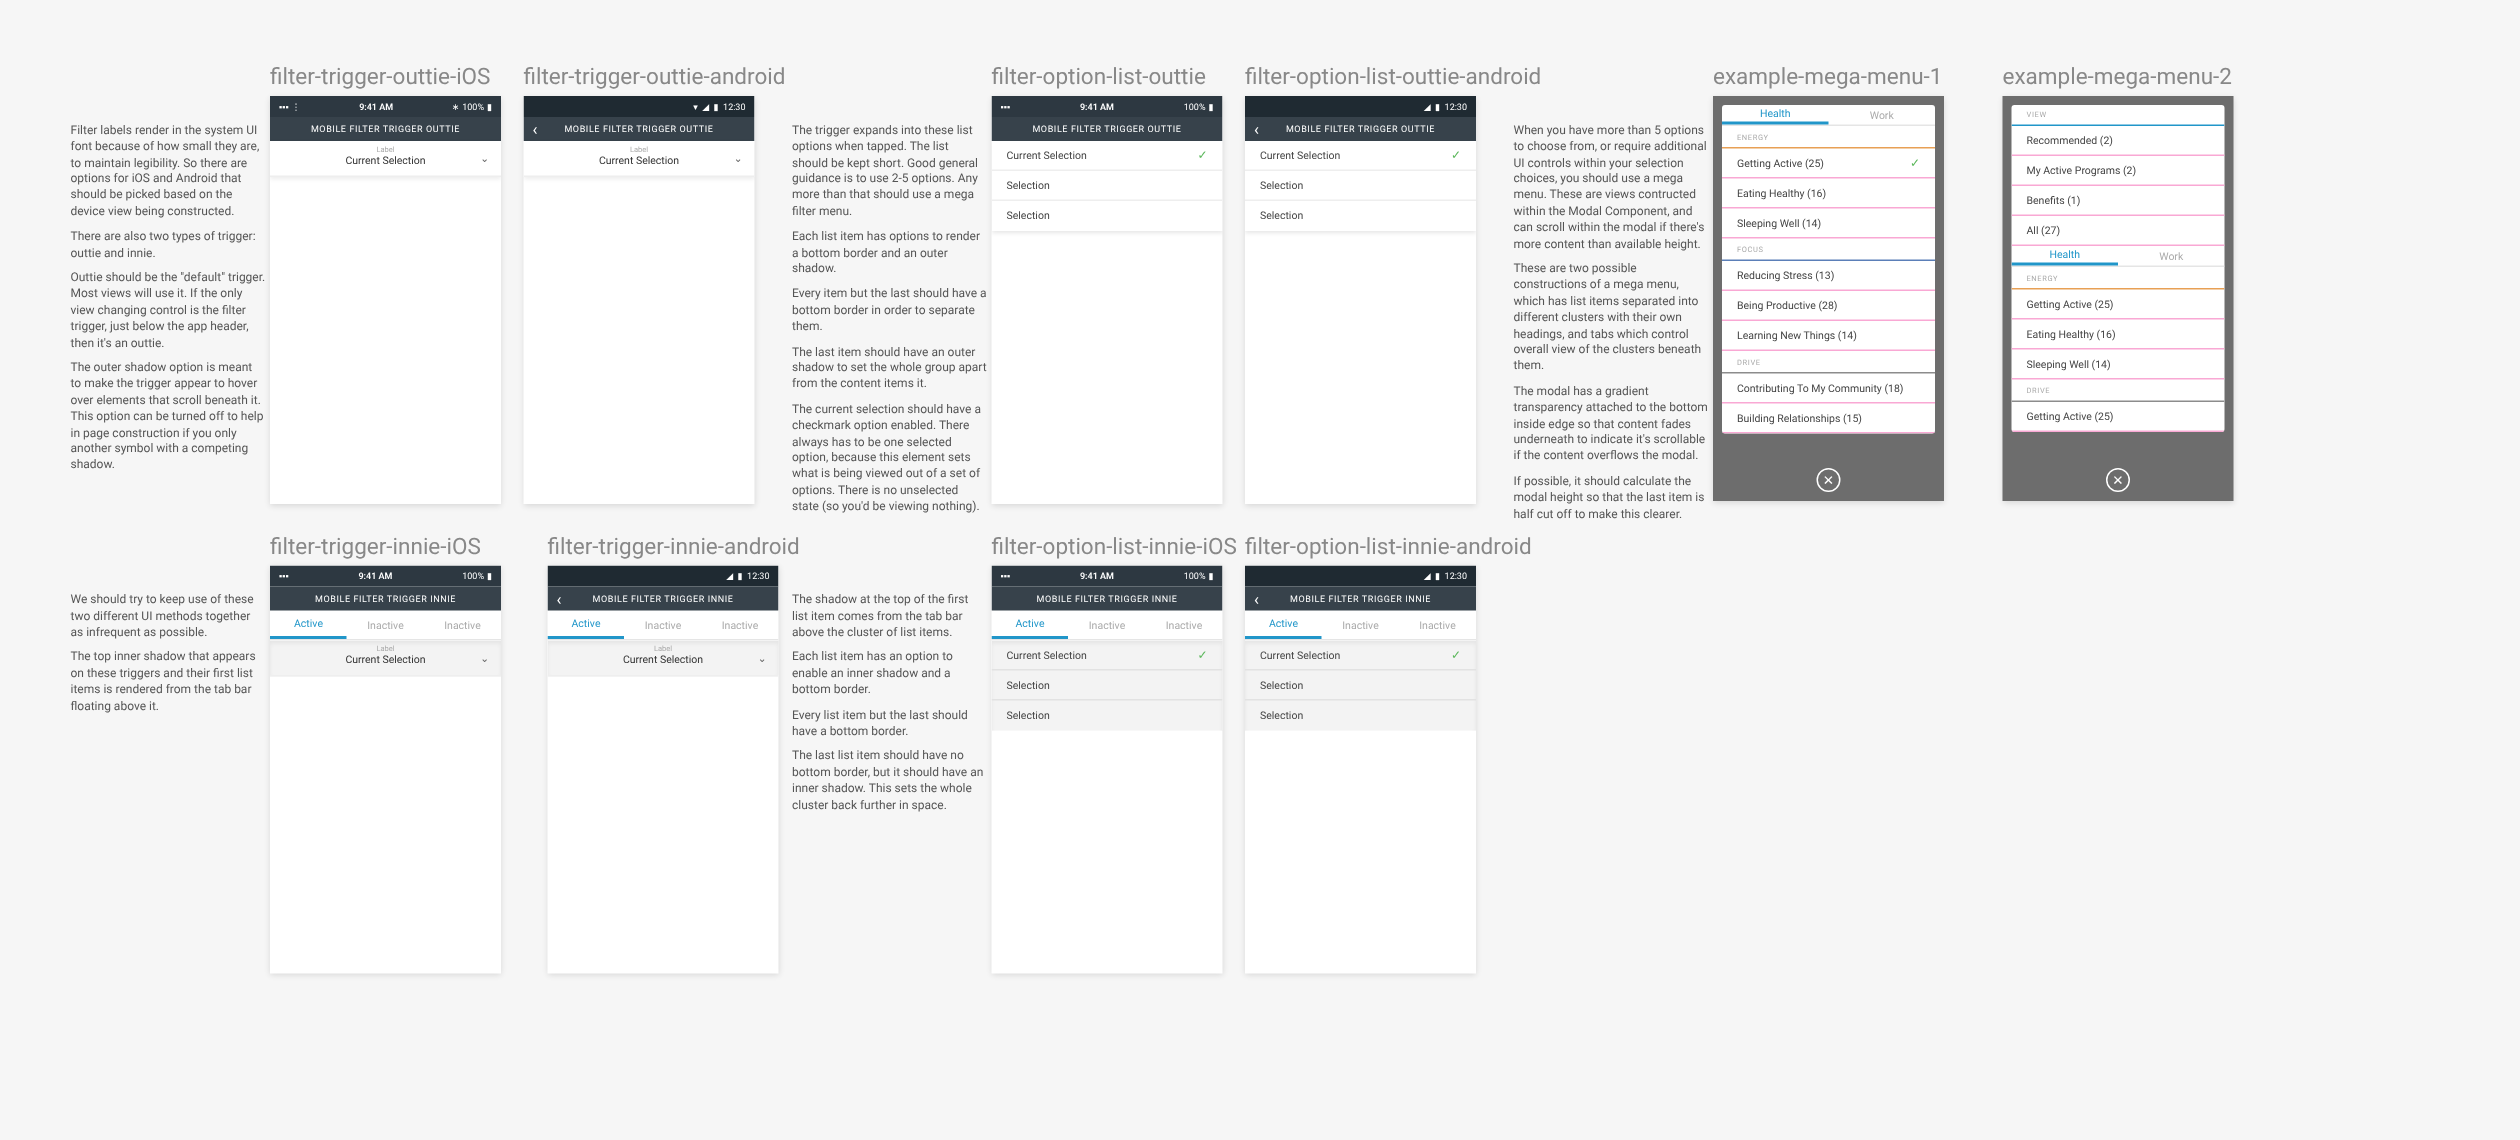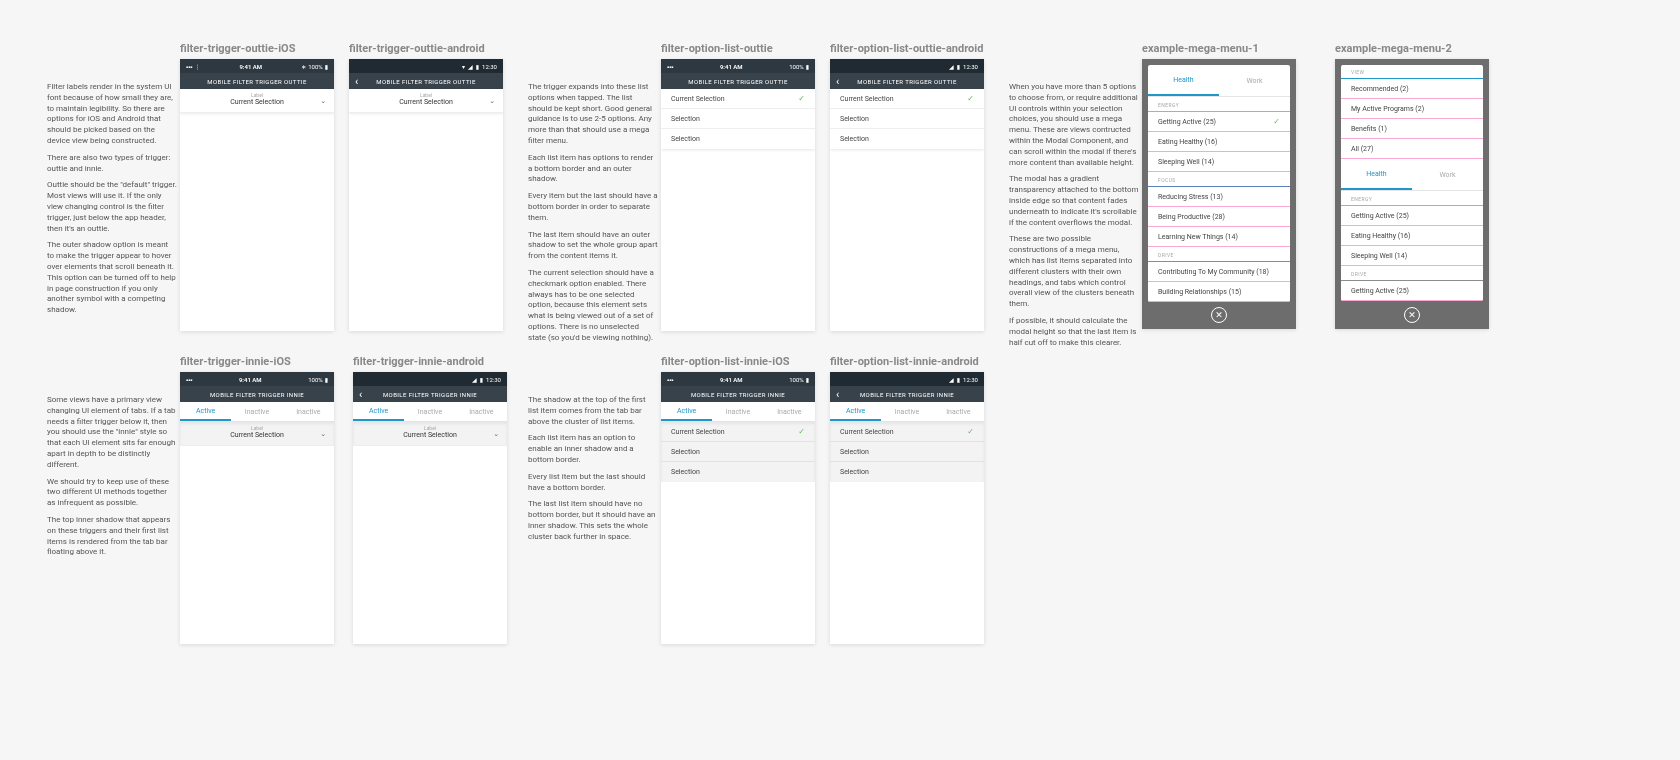--- a/index.html
+++ b/index.html
@@ -1,18 +1,18 @@
 <!DOCTYPE html>
 <html><head>
 <meta charset="utf-8">
 <style>
 *{box-sizing:border-box;margin:0;padding:0}
 body{background:#f6f6f6;font-family:-apple-system,BlinkMacSystemFont,"Segoe UI",Roboto,sans-serif;padding:25px}
 .canvas{background:#f6f6f6;position:relative;width:1630px;height:710px}
-.label{font-size:11px;color:#888;margin-bottom:4px;font-weight:700}
+.label{font-size:15px;color:#888;margin-bottom:4px;font-weight:400}
 .frame{background:#fff;box-shadow:0 1px 4px rgba(0,0,0,0.12);position:absolute}
 .note{position:absolute;font-size:8px;line-height:1.35;color:#555;width:130px}
 .note p{margin-bottom:6px}
 
 
 .phone{width:154px;height:272px;overflow:hidden}
 .ios-status{height:14px;background:#2d3841;color:#fff;font-size:6px;display:flex;align-items:center;justify-content:space-between;padding:0 6px}
 .ios-status .left,.ios-status .right{display:flex;align-items:center;gap:2px}
 .ios-status .center{font-weight:600}
 .and-status{height:14px;background:#1f2a32;color:#fff;font-size:6px;display:flex;align-items:center;justify-content:flex-end;padding:0 6px;gap:3px}
@@ -30,21 +30,21 @@
 .innie-shadow{box-shadow:inset 0 2px 3px rgba(0,0,0,0.06)}
 .list-item{height:20px;display:flex;align-items:center;padding:0 10px;font-size:7px;color:#444;border-bottom:1px solid #eee;justify-content:space-between}
 .list-item .check{color:#5cb85c;font-size:8px}
 .list-outtie{box-shadow:0 1px 3px rgba(0,0,0,0.1)}
 .list-innie{background:#f3f3f3}
 .list-innie .list-item{border-bottom:1px solid #e2e2e2}
 
 
 .mega{width:154px;height:270px;background:#6d6d6d;overflow:hidden;position:relative}
 .mega-modal{position:absolute;left:6px;right:6px;top:6px;background:#fff;border-radius:2px;overflow:hidden}
-.mega .tabs{height:32px}
+.mega .tabs{height:14px}
 .section-head{font-size:5px;color:#aaa;padding:5px 10px 3px;letter-spacing:0.4px;border-bottom:1px solid #eee}
 .section-head.energy{border-bottom:1px solid #e8a055}
 .section-head.focus{border-bottom:1px solid #5b7fb8}
 .section-head.drive{border-bottom:1px solid #8c8c8c}
 .mega-item{height:20px;display:flex;align-items:center;padding:0 10px;font-size:7px;color:#444;border-bottom:1px solid #f9a8d4;justify-content:space-between}
 .mega-item .check{color:#5cb85c;font-size:8px}
 .view-head{font-size:5px;color:#aaa;padding:4px 10px 3px;border-bottom:1px solid #2196c9;letter-spacing:0.4px}
 .close-btn{position:absolute;bottom:6px;left:50%;transform:translateX(-50%);width:16px;height:16px;border:1.5px solid #fff;border-radius:50%;display:flex;align-items:center;justify-content:center;color:#fff;font-size:9px}
 
 .block{position:absolute}
@@ -169,22 +169,22 @@
           </div>
           <div class="list-item" style="border-bottom: none;">
             <span>Selection</span>
           </div>
         </div>
   </div>
 </div>
 
 <div class="note block" style="left:984px;top:57px">
       <p>When you have more than 5 options to choose from, or require additional UI controls within your selection choices, you should use a mega menu. These are views contructed within the Modal Component, and can scroll within the modal if there's more content than available height.</p>
+      <p>These are two possible constructions of a mega menu, which has list items separated into different clusters with their own headings, and tabs which control overall view of the clusters beneath them.</p>
       <p>The modal has a gradient transparency attached to the bottom inside edge so that content fades underneath to indicate it's scrollable if the content overflows the modal.</p>
-      <p>These are two possible constructions of a mega menu, which has list items separated into different clusters with their own headings, and tabs which control overall view of the clusters beneath them.</p>
       <p>If possible, it should calculate the modal height so that the last item is half cut off to make this clearer.</p>
     </div>
 
 <div class="block" style="left:1117px;top:17px">
   <div class="label">example-mega-menu-1</div>
   <div class="frame mega">
     <div class="mega-modal" id="mega1-modal">
           <div class="tabs">
             <div class="tab active">Health</div>
             <div class="tab">Work</div>
@@ -240,21 +240,20 @@
           <div class="mega-item">Eating Healthy (16)</div>
           <div class="mega-item">Sleeping Well (14)</div>
           <div class="section-head drive">DRIVE</div>
           <div class="mega-item">Getting Active (25)</div>
         </div>
     <div class="close-btn">✕</div>
   </div>
 </div>
 
 <div class="note block" style="left:22px;top:370px">
-      <p>Some views have a primary view changing UI element of tabs. If a tab needs a filter trigger below it, then you should use the "innie" style so that each UI element sits far enough apart in depth to be distinctly different.</p>
       <p>We should try to keep use of these two different UI methods together as infrequent as possible.</p>
       <p>The top inner shadow that appears on these triggers and their first list items is rendered from the tab bar floating above it.</p>
     </div>
 
 <div class="block" style="left:155px;top:330px">
   <div class="label">filter-trigger-innie-iOS</div>
   <div class="frame phone">
     <div class="ios-status">
       <span class="left">
             <span>▪▪▪</span>
@@ -274,21 +273,21 @@
     <div class="trigger-row innie-shadow" style="background:#f3f3f3">
       <div class="stack">
             <div class="lbl">Label</div>
             <div class="val">Current Selection</div>
           </div>
       <span class="chev">⌄</span>
     </div>
   </div>
 </div>
 
-<div class="block" style="left:328px;top:330px">
+<div class="block" style="left:340px;top:330px">
   <div class="label">filter-trigger-innie-android</div>
   <div class="frame phone">
     <div class="and-status">
           <span>◢</span>
           <span>▮</span>
           <span>12:30</span>
         </div>
     <div class="header">
           <span class="back">‹</span>
           <span>MOBILE FILTER TRIGGER INNIE</span>

